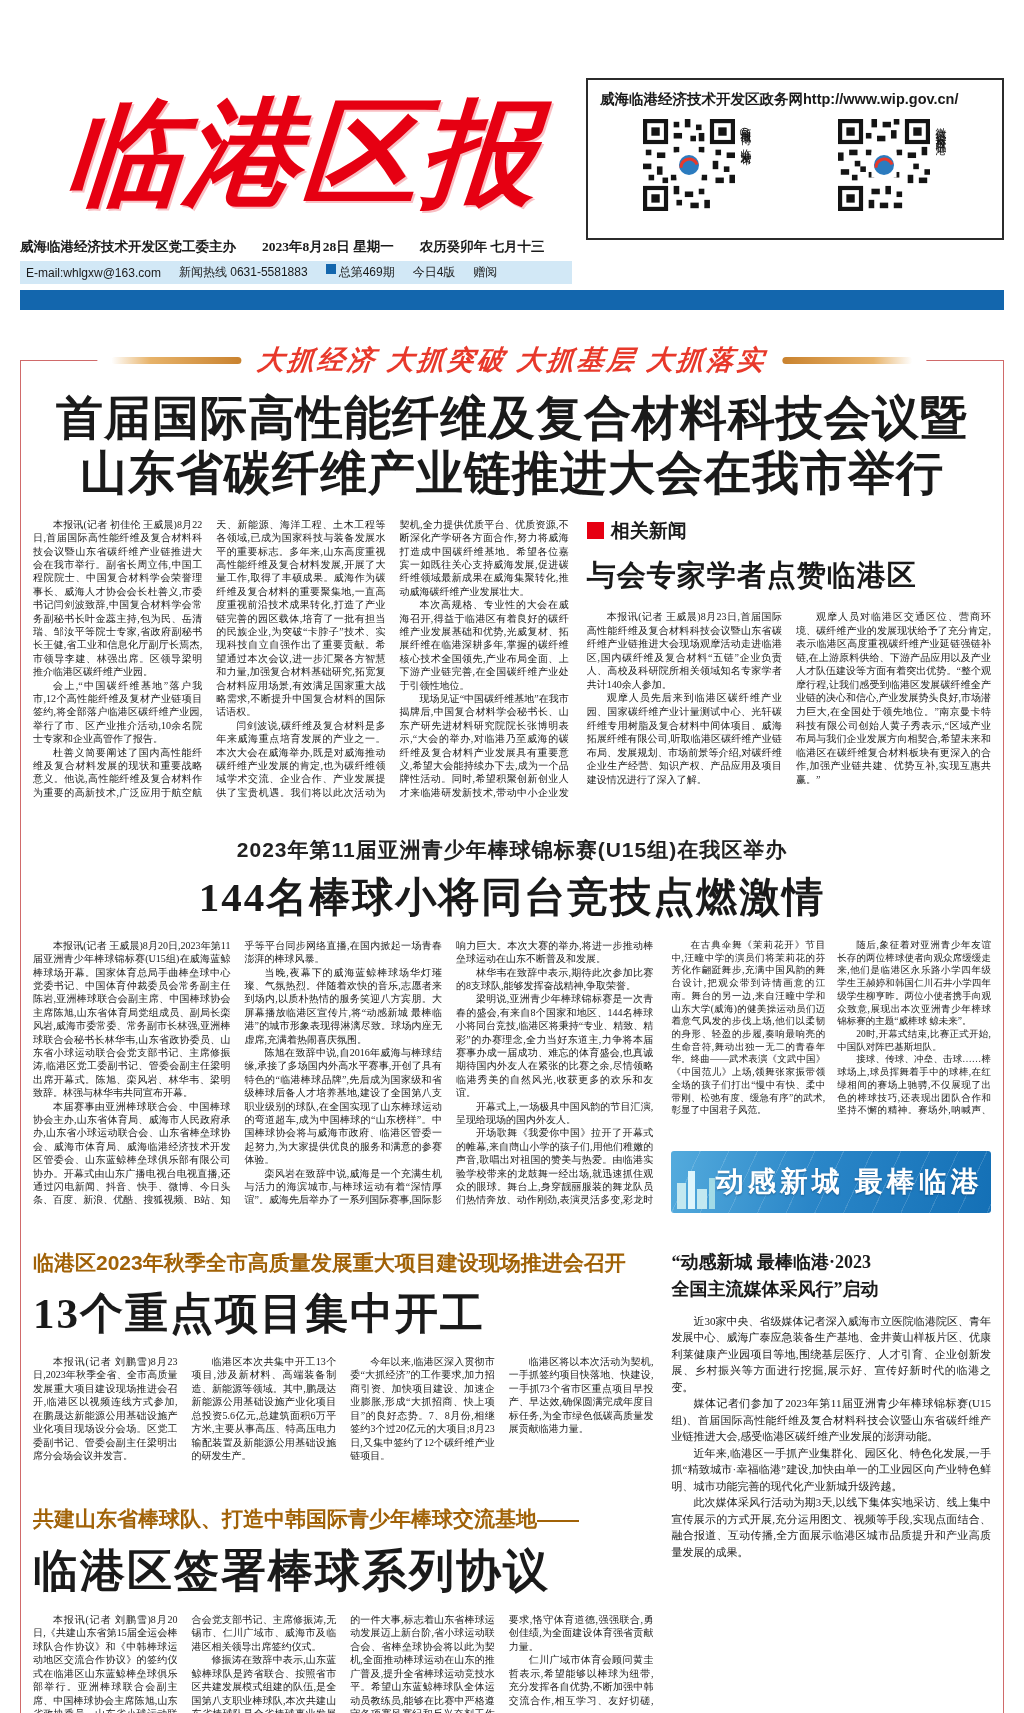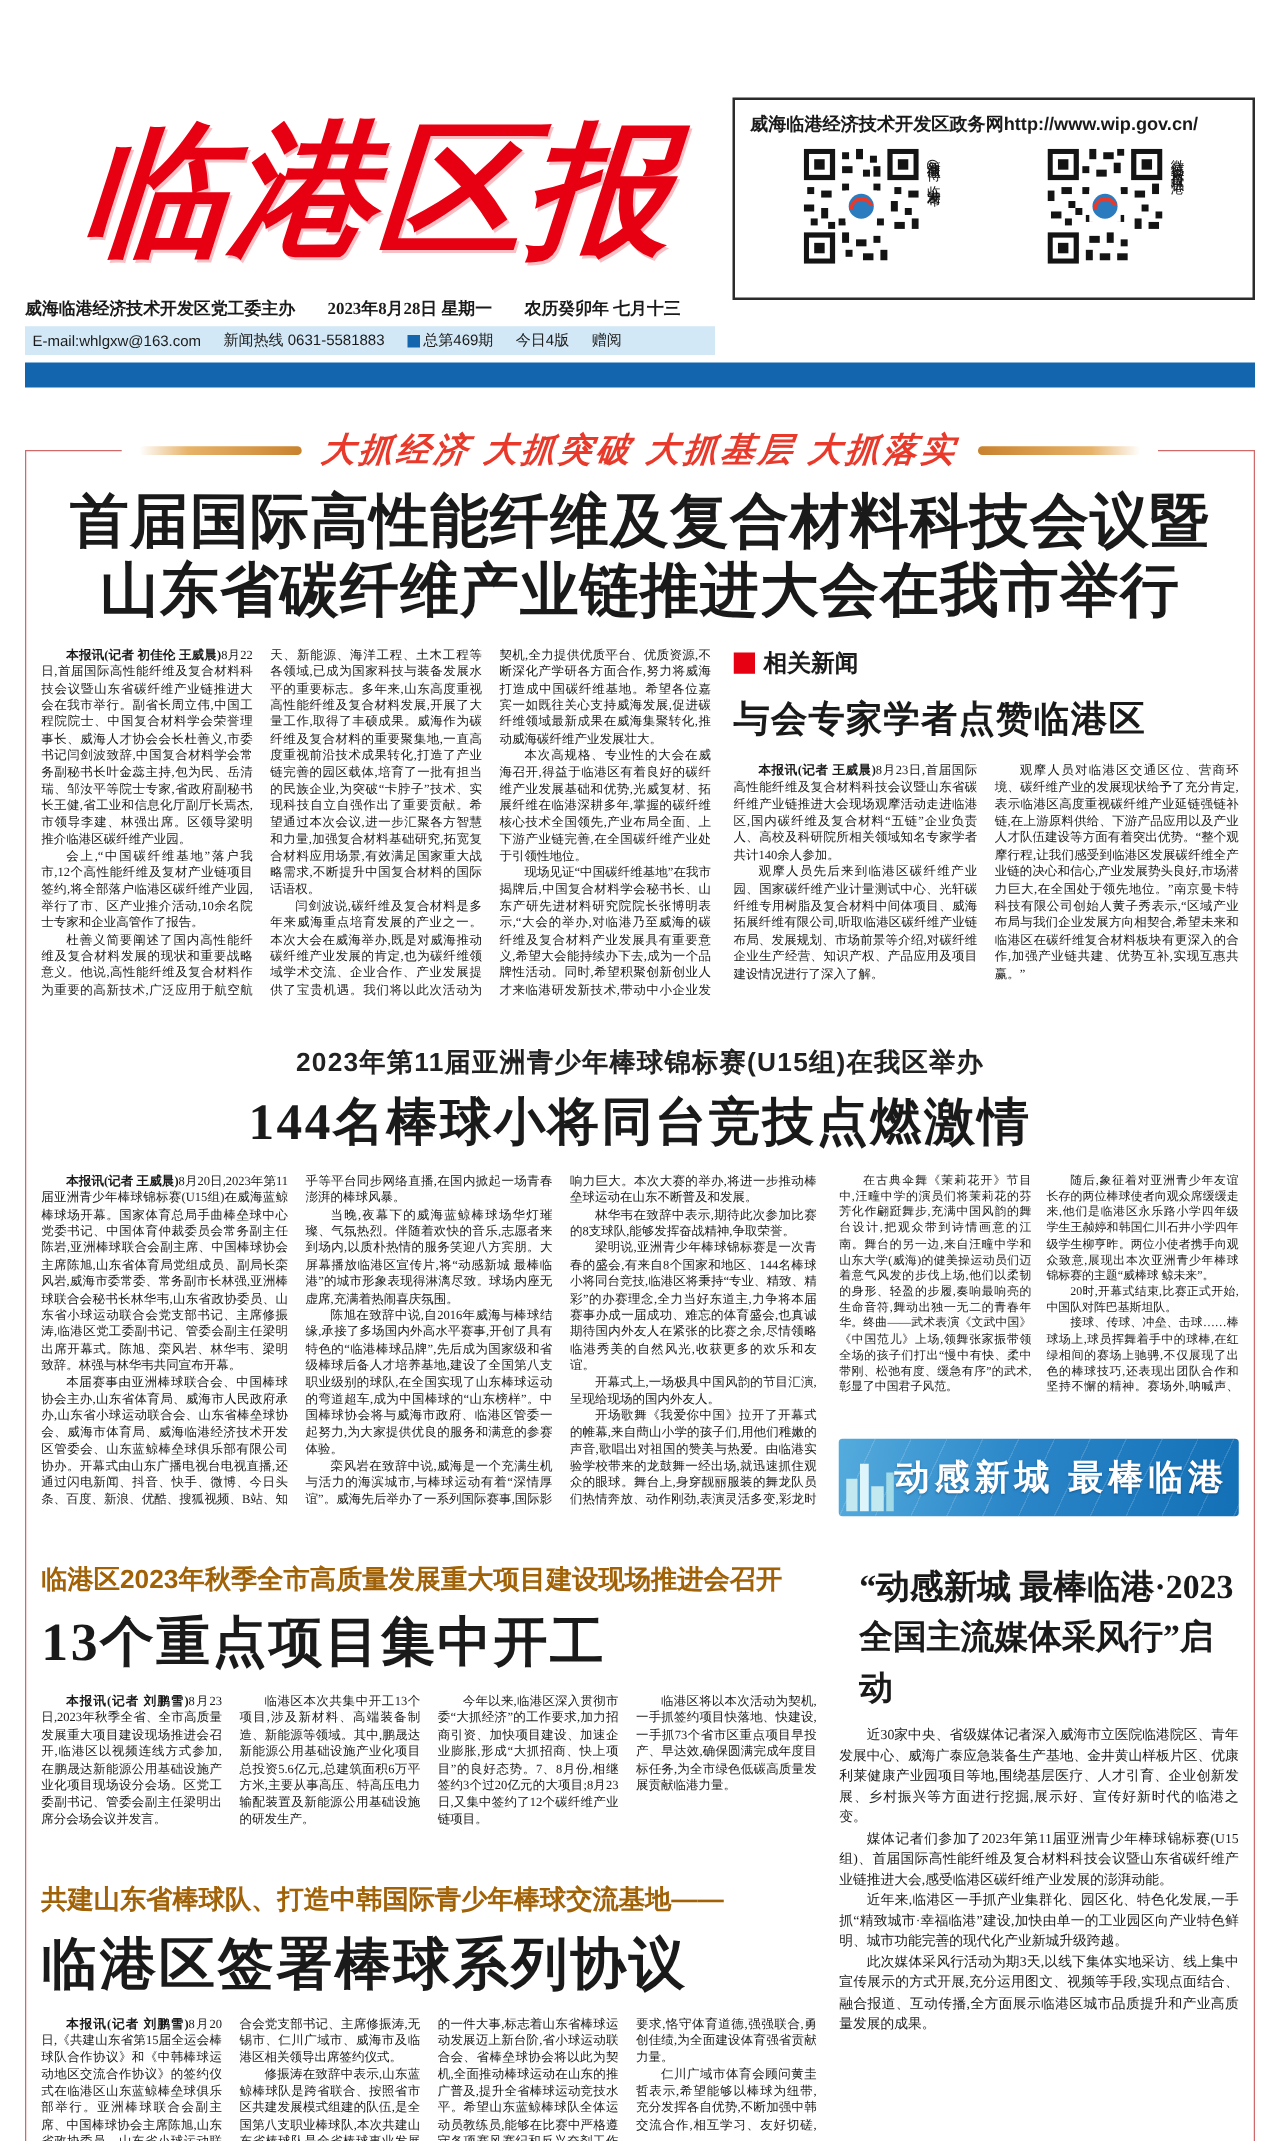--- a/index.html
+++ b/index.html
@@ -32,21 +32,21 @@
   }
   .dateline-row {
     width:566px; display:flex; gap:26px; margin-top:8px;
     font-size:13.5px; font-weight:700; white-space:nowrap;
   }
   .blue-strip {
     width:552px; margin-top:5px; background:#d2e8f6; padding:3px 6px;
     display:flex; gap:18px; align-items:center; font-size:12px; white-space:nowrap;
     font-family:"Liberation Sans",sans-serif;
   }
-  .issue-wrap { display:flex; align-items:center; gap:3px; }
+  .issue-wrap { display:flex; gap:3px; }
   .blue-sq { width:10px; height:10px; background:#1366ad; display:inline-block; }
   .blue-bar { height:20px; background:#1366ad; margin-top:6px; }
 
   
   .main-box {
     position:relative; margin-top:50px; border:1px solid #d06a6a;
     padding:0 12px;
   }
   .slogan {
     position:absolute; top:-19px; left:50%; transform:translateX(-50%);
@@ -57,21 +57,21 @@
   .slogan-line.l { background:linear-gradient(90deg, rgba(255,255,255,0), #e7b36a 30%, #c9822e); }
   .slogan-line.r { background:linear-gradient(270deg, rgba(255,255,255,0), #e7b36a 30%, #c9822e); }
   .slogan-text {
     color:#e8392b; font-size:27px; font-weight:900; font-style:italic;
     letter-spacing:3px; transform:skewX(-6deg);
   }
 
   .a1-headline { text-align:center; font-weight:900; font-size:47px; line-height:1.18; margin-top:30px; letter-spacing:1px; }
   .a1-body { display:flex; gap:18px; margin-top:16px; }
   .cols p { text-indent:2em; text-align:justify; }
-  .cols b { font-weight:700; }
+  .cols b { font-weight:400; }
   .a1-left { width:57%; column-count:3; column-gap:14px; font-size:10px; line-height:1.34; height:282px; overflow:hidden; }
   .a1-right { width:43%; }
   .related-label { display:flex; align-items:center; gap:7px; font-weight:900; font-size:19px; font-family:"Liberation Sans",sans-serif; }
   .red-sq { width:17px; height:17px; background:#e60012; display:inline-block; }
   .related-title { font-size:29px; font-weight:900; margin:12px 0 14px; letter-spacing:1px; }
   .related-body { column-count:2; column-gap:14px; font-size:10px; line-height:1.36; height:210px; overflow:hidden; }
 
   .kicker-center { text-align:center; font-size:21px; font-weight:700; font-family:"Liberation Sans",sans-serif; margin-top:16px; color:#222; letter-spacing:1px; }
   .a2-headline { text-align:center; font-size:41px; font-weight:900; margin-top:6px; letter-spacing:2px; }
   .a2-body { display:flex; gap:18px; margin-top:14px; }
@@ -99,21 +99,21 @@
   .bottom-grid { display:flex; gap:18px; margin-top:34px; }
   .bg-left { width:66%; }
   .bg-right { width:34%; }
   .kicker-left { font-size:21px; font-weight:600; font-family:"Liberation Sans",sans-serif; color:#a16207; }
   .a3-headline { font-size:43px; font-weight:900; margin:8px 0 12px; letter-spacing:2px; }
   .a3-body { column-count:4; column-gap:14px; font-size:10px; line-height:1.35; height:128px; overflow:hidden; }
   .a4 { margin-top:22px; }
   .a4-headline { font-size:45px; font-weight:900; margin:8px 0 12px; letter-spacing:2px; }
   .a4-body { column-count:4; column-gap:14px; font-size:10px; line-height:1.35; height:112px; overflow:hidden; }
 
-  .media-headline { font-size:27px; font-weight:900; line-height:1.5;margin-left:16px; }
+  .media-headline { font-size:18px; font-weight:900; line-height:1.5; }
   .media-body { margin-top:10px; font-size:11px; line-height:1.5; }
   .media-body p { text-indent:2em; text-align:justify; }
 </style>
 </head>
 <body>
 
 <div class="page">
 
   <div class="header-top">
     <div class="header-left">

